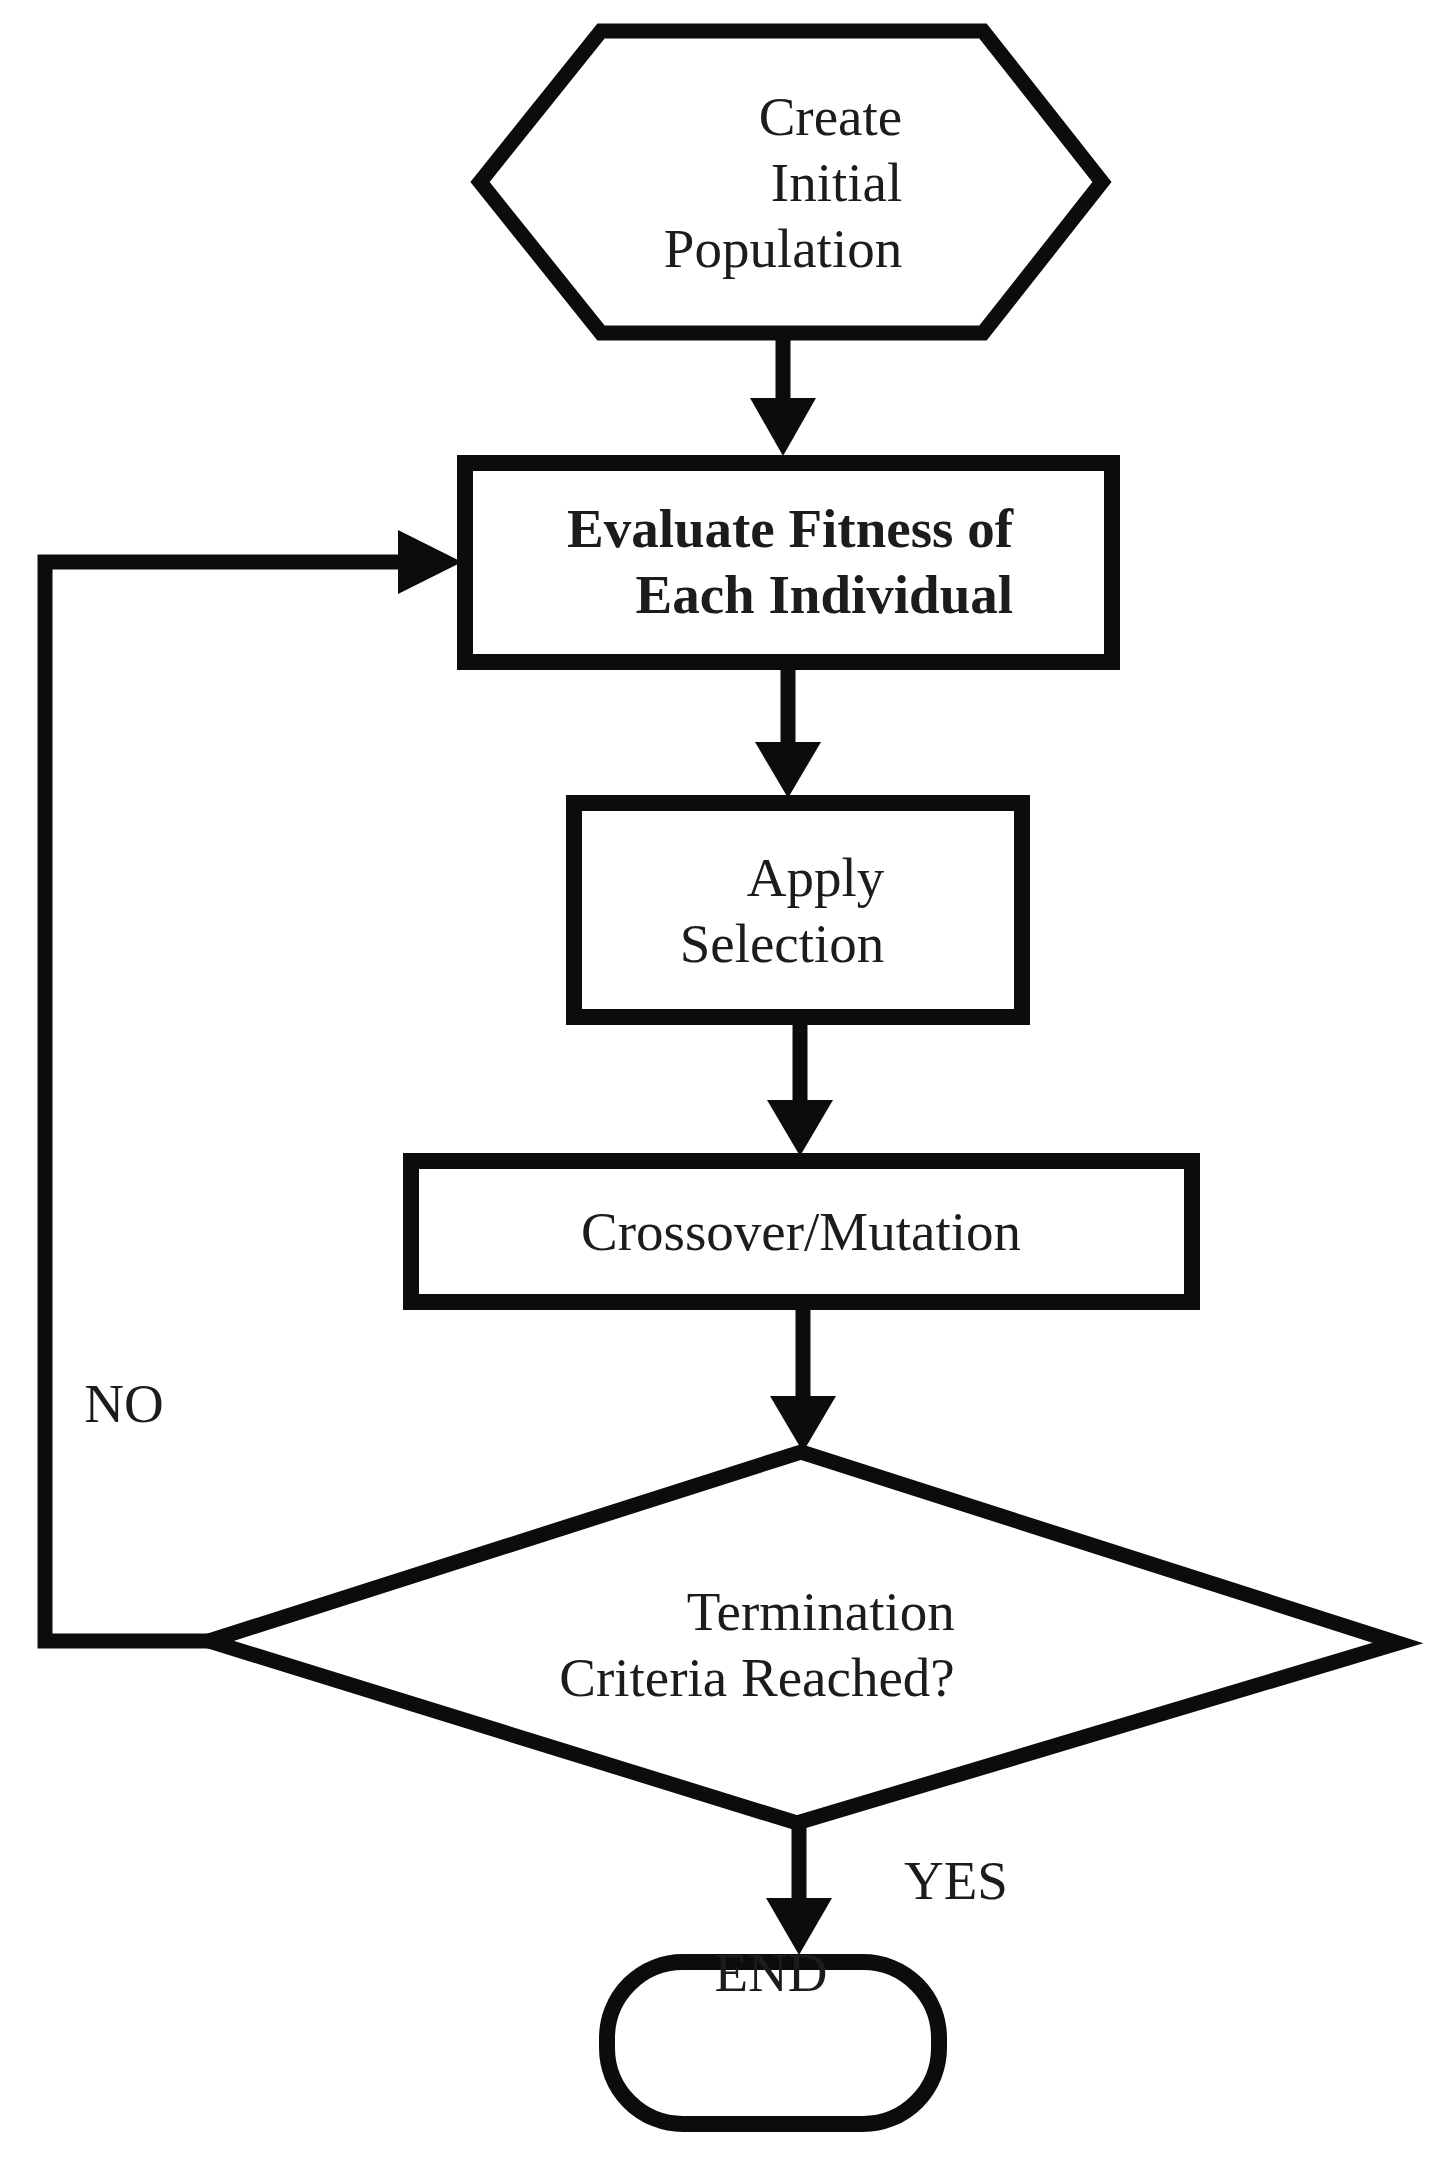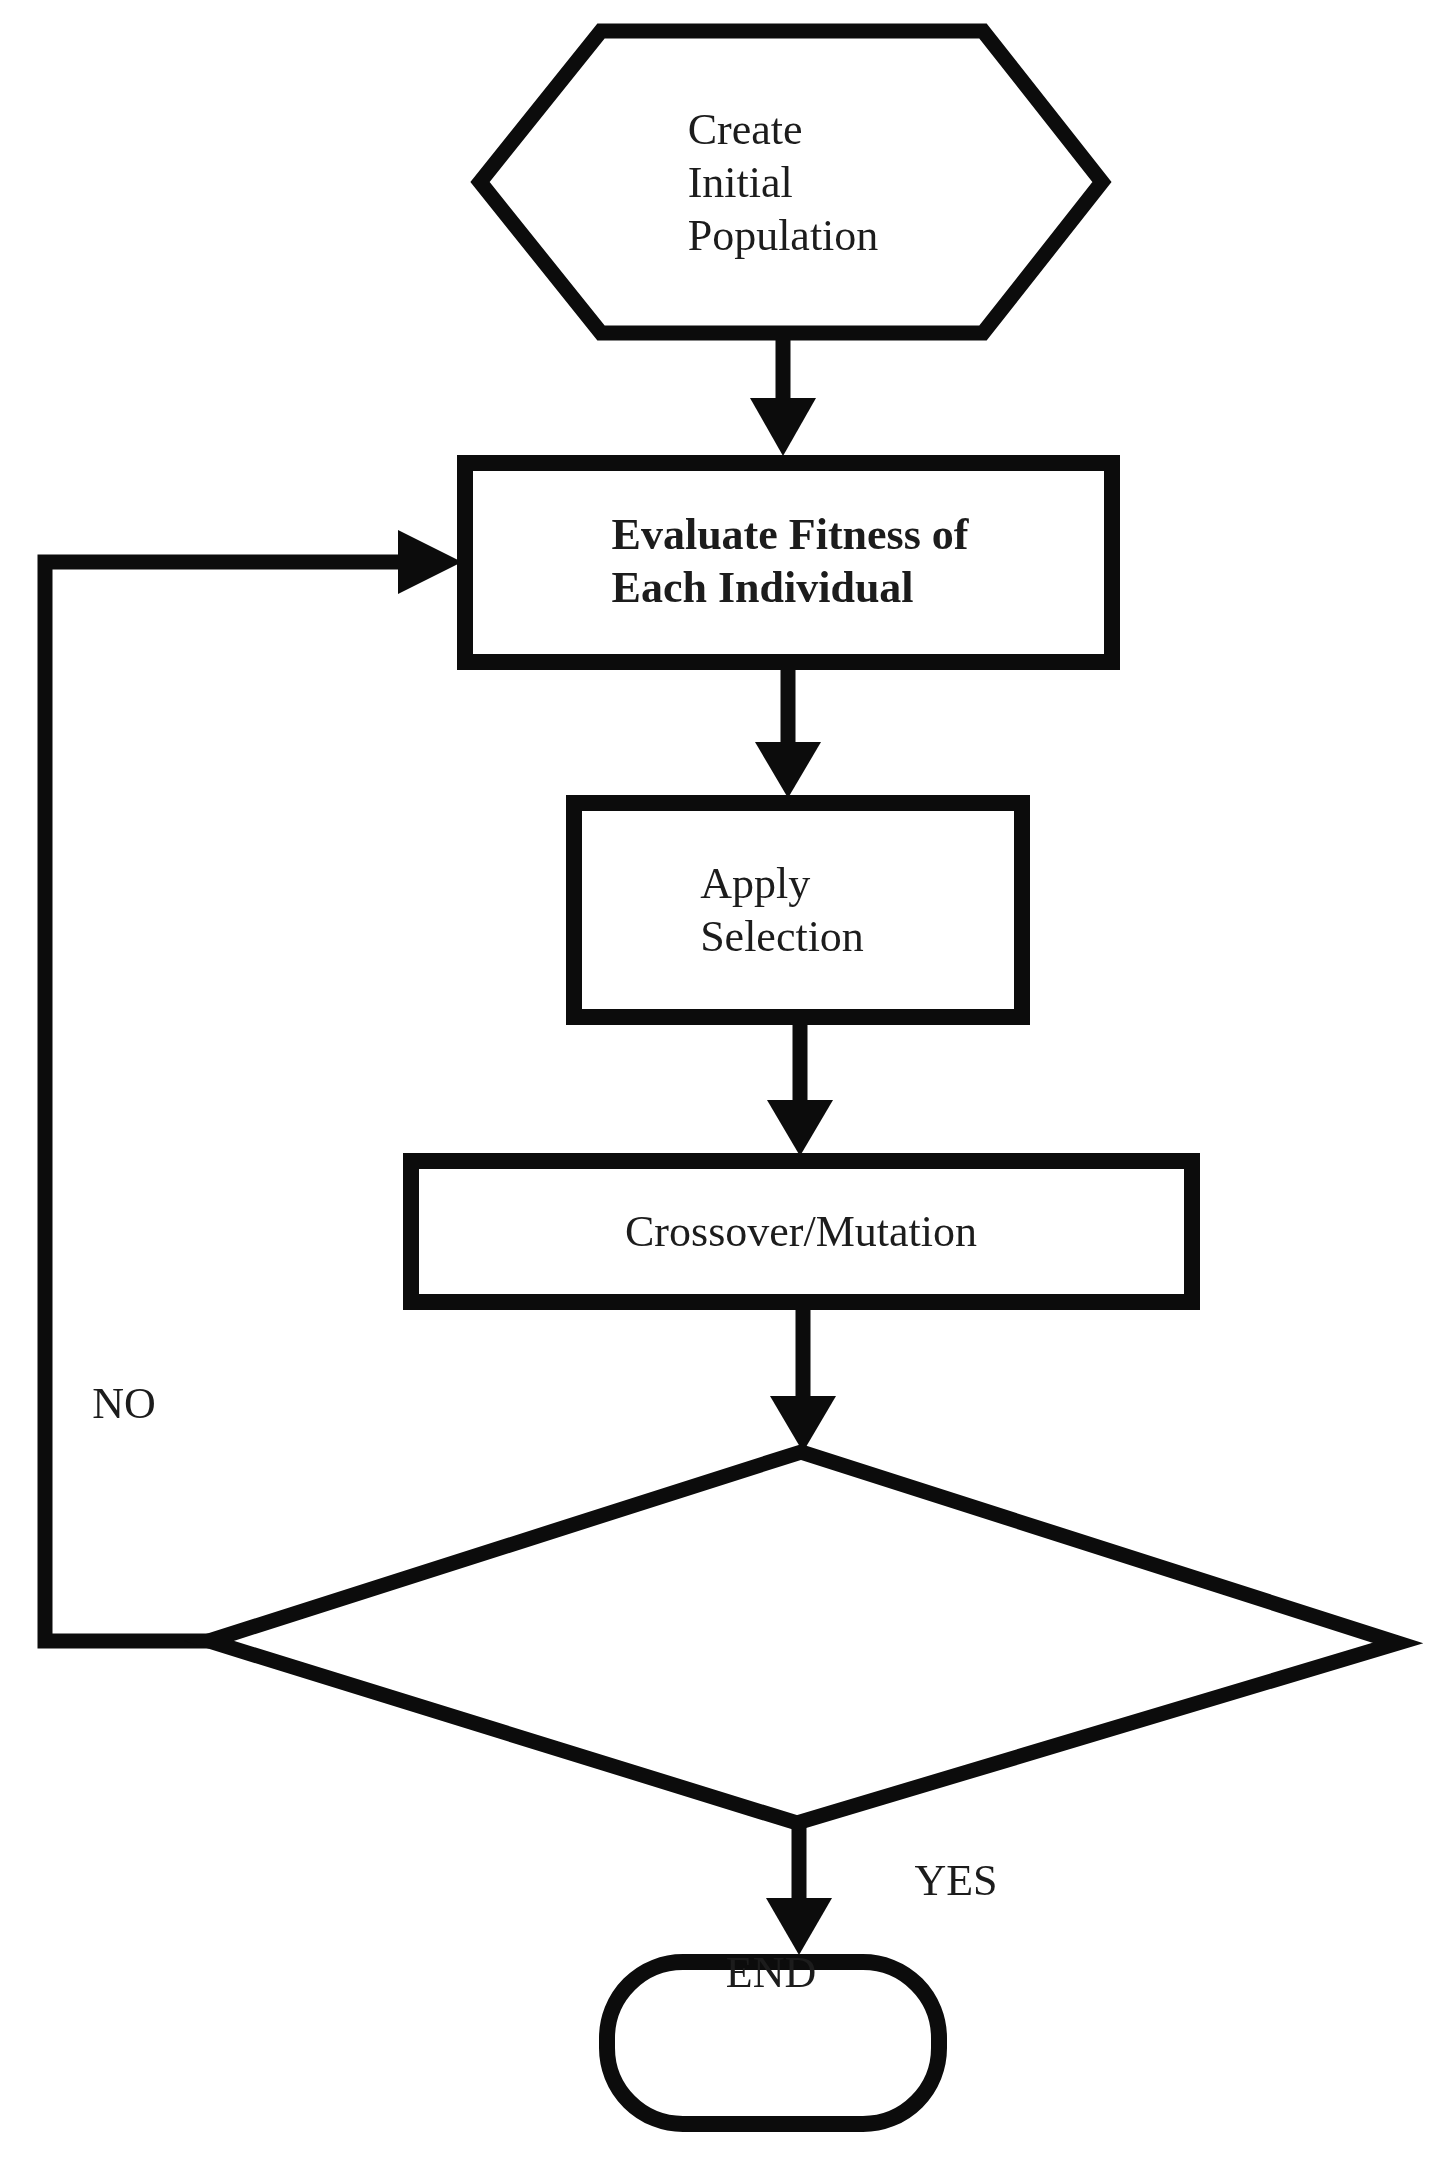--- a/index.html
+++ b/index.html
@@ -17,23 +17,23 @@
     font-family:"Liberation Serif","DejaVu Serif",serif;
   }
   svg.layer{position:absolute;left:0;top:0;width:1437px;height:2157px;}
   .shape{fill:var(--bg);stroke:var(--stroke);stroke-width:15;stroke-linejoin:miter;}
   .shape.thick{stroke-width:16;}
   .conn{fill:none;stroke:var(--stroke);stroke-width:15;stroke-linejoin:miter;stroke-linecap:butt;}
   .head{fill:var(--stroke);stroke:none;}
   .lbl{
     position:absolute;
     transform:translate(-50%,-50%);
-    text-align:left;
+    text-align:right;
     white-space:pre-line;
-    font-size:44px;
+    font-size:55px;
     line-height:1.2;
     color:var(--text);
   }
   .lbl-create{left:783px;top:183px;}
   .lbl-evaluate{left:790px;top:562px;font-weight:bold;}
   .lbl-apply{left:782px;top:911px;}
   .lbl-crossover{left:801px;top:1232px;}
   .lbl-termination{left:757px;top:1645px;}
   .lbl-end{left:771px;top:1973px;}
   .lbl-yes{left:956px;top:1881px;}
@@ -82,20 +82,22 @@
 Population</div>
 
   <div class="lbl lbl-evaluate">Evaluate Fitness of
 Each Individual</div>
 
   <div class="lbl lbl-apply">Apply
 Selection</div>
 
   <div class="lbl lbl-crossover">Crossover/Mutation</div>
 
+  <div class="lbl lbl-termination">Termination
+Criteria Reached?</div>
 
   <div class="lbl lbl-end">END</div>
 
   <div class="lbl lbl-yes">YES</div>
 
   <div class="lbl lbl-no">NO</div>
 
 </div>
 
 </body></html>

